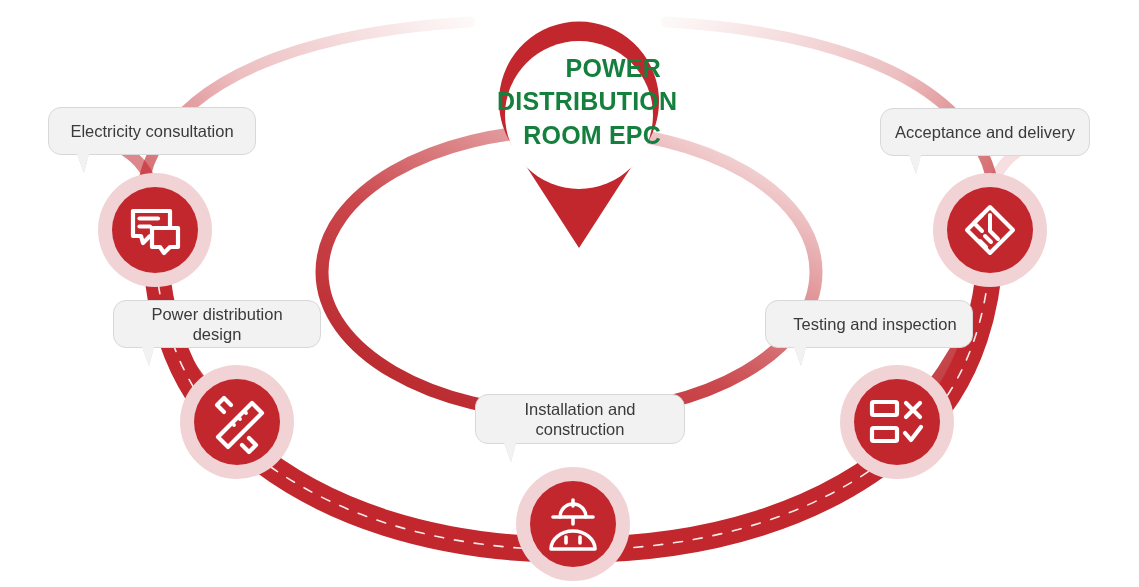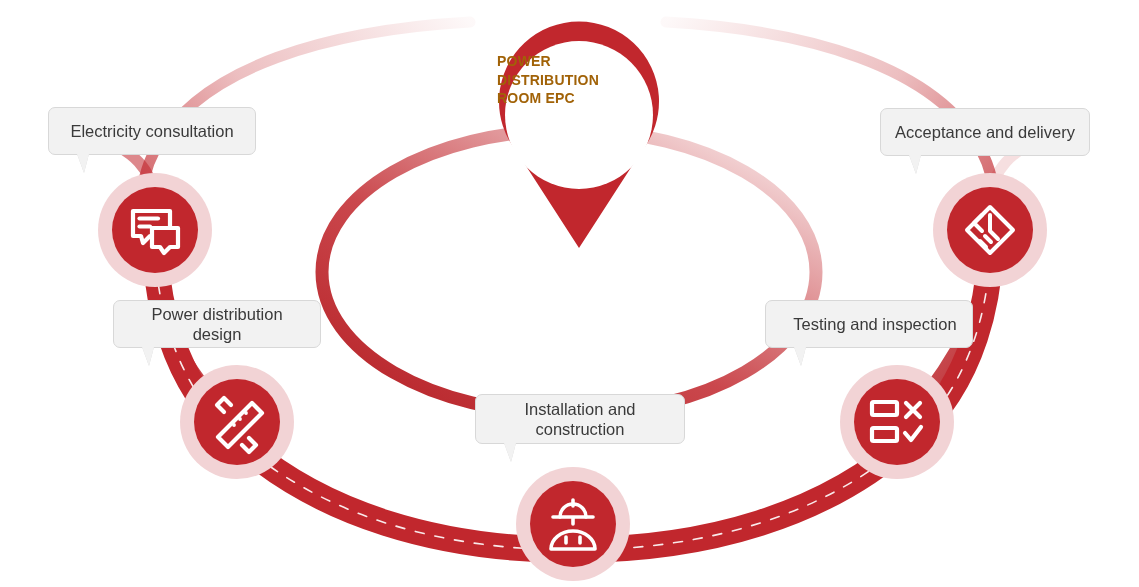--- a/index.html
+++ b/index.html
@@ -11,21 +11,21 @@
   }
   #stage{position:relative;width:1139px;height:587px;}
   #artwork{position:absolute;left:0;top:0;width:1139px;height:587px;}
 
   
   .label-box{
     position:absolute;
     box-sizing:border-box;
     background:#f2f2f2;
     border:1px solid #d8d8d8;
-    border-radius:7px;
+    border-radius:13px;
     color:#3a3a3a;
     font-size:16.5px;
     line-height:1.22;
     display:flex;
     align-items:center;
     justify-content:center;
     text-align:center;
     padding:4px 12px;
     z-index:40;
     white-space:pre-line;
@@ -45,25 +45,25 @@
   #lbl-design        {left:113px; top:300px; width:208px; height:48px;}
   #lbl-installation  {left:475px; top:394px; width:210px; height:50px;}
   #lbl-testing       {left:765px; top:300px; width:208px; height:48px;padding-left:24px;}
   #lbl-acceptance    {left:880px; top:108px; width:210px; height:48px;}
 
   
   #pin-text{
     position:absolute;
     left:497px; top:52px;
     width:164px;
-    text-align:left;
-    font-size:14px;
+    text-align:right;
+    font-size:25px;
     font-weight:bold;
     line-height:1.33;
-    color:#a16207;
+    color:#15803d;
     letter-spacing:0.2px;
     z-index:30;
     white-space:pre-line;
   }
 
   
   .node-hit{
     position:absolute;
     border-radius:50%;
     z-index:35;

